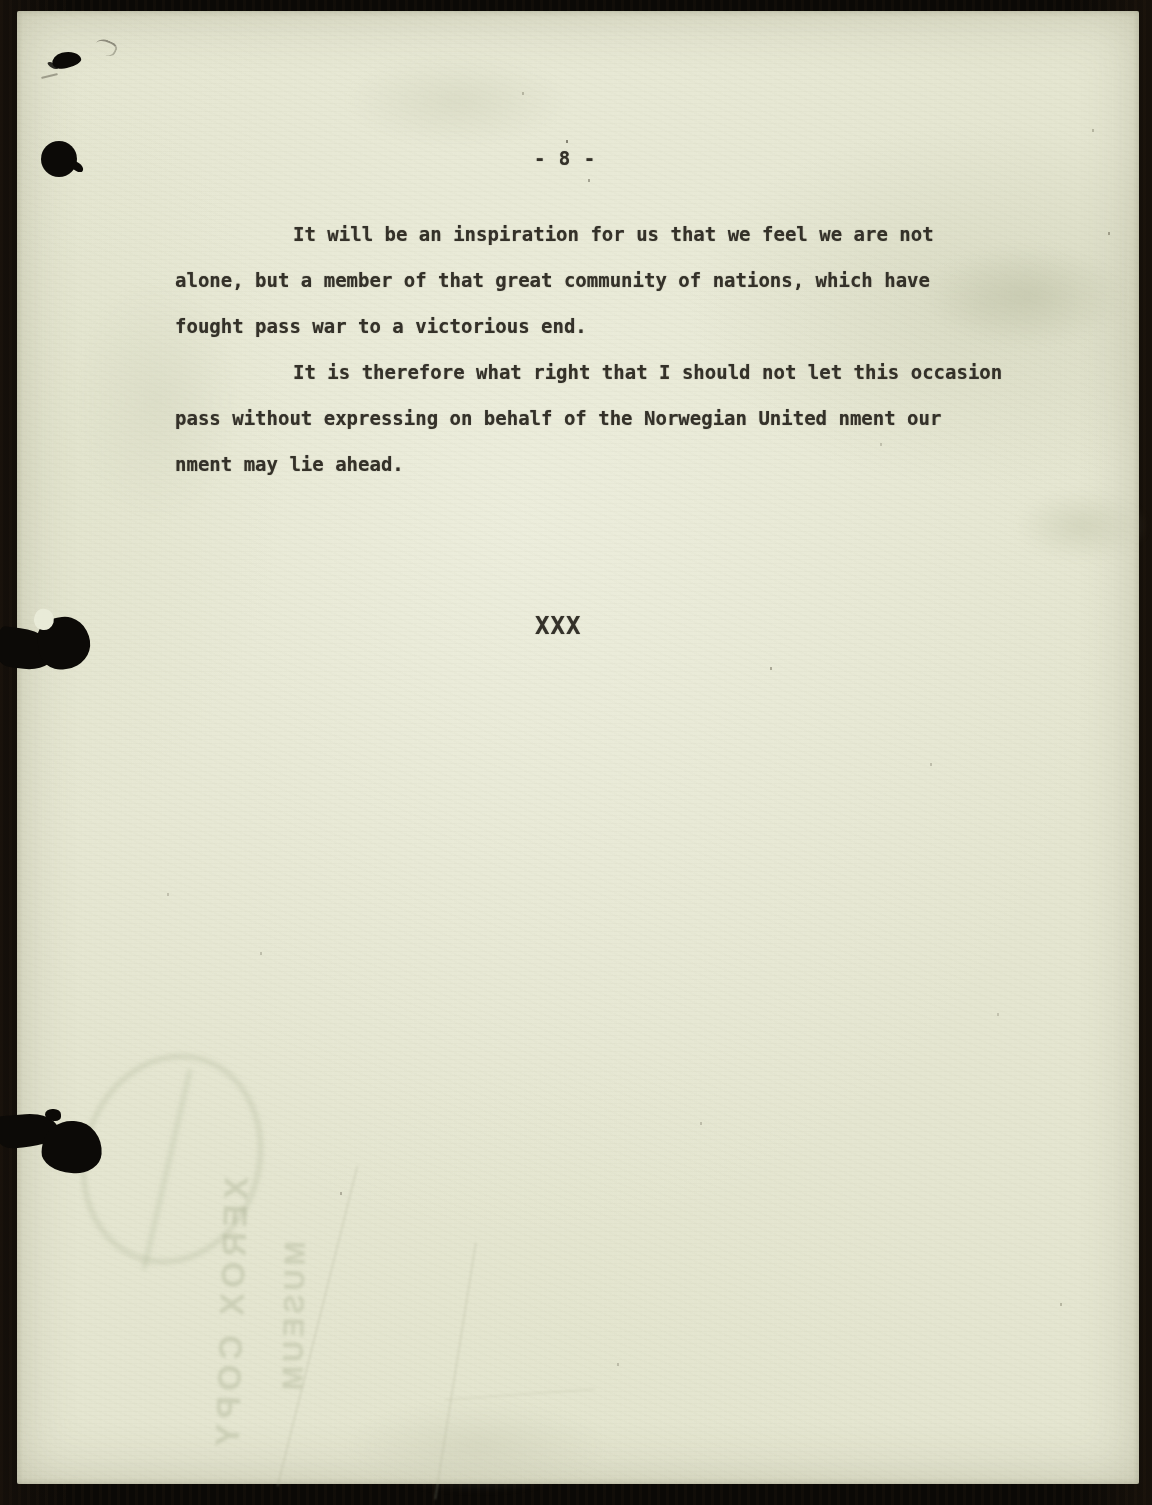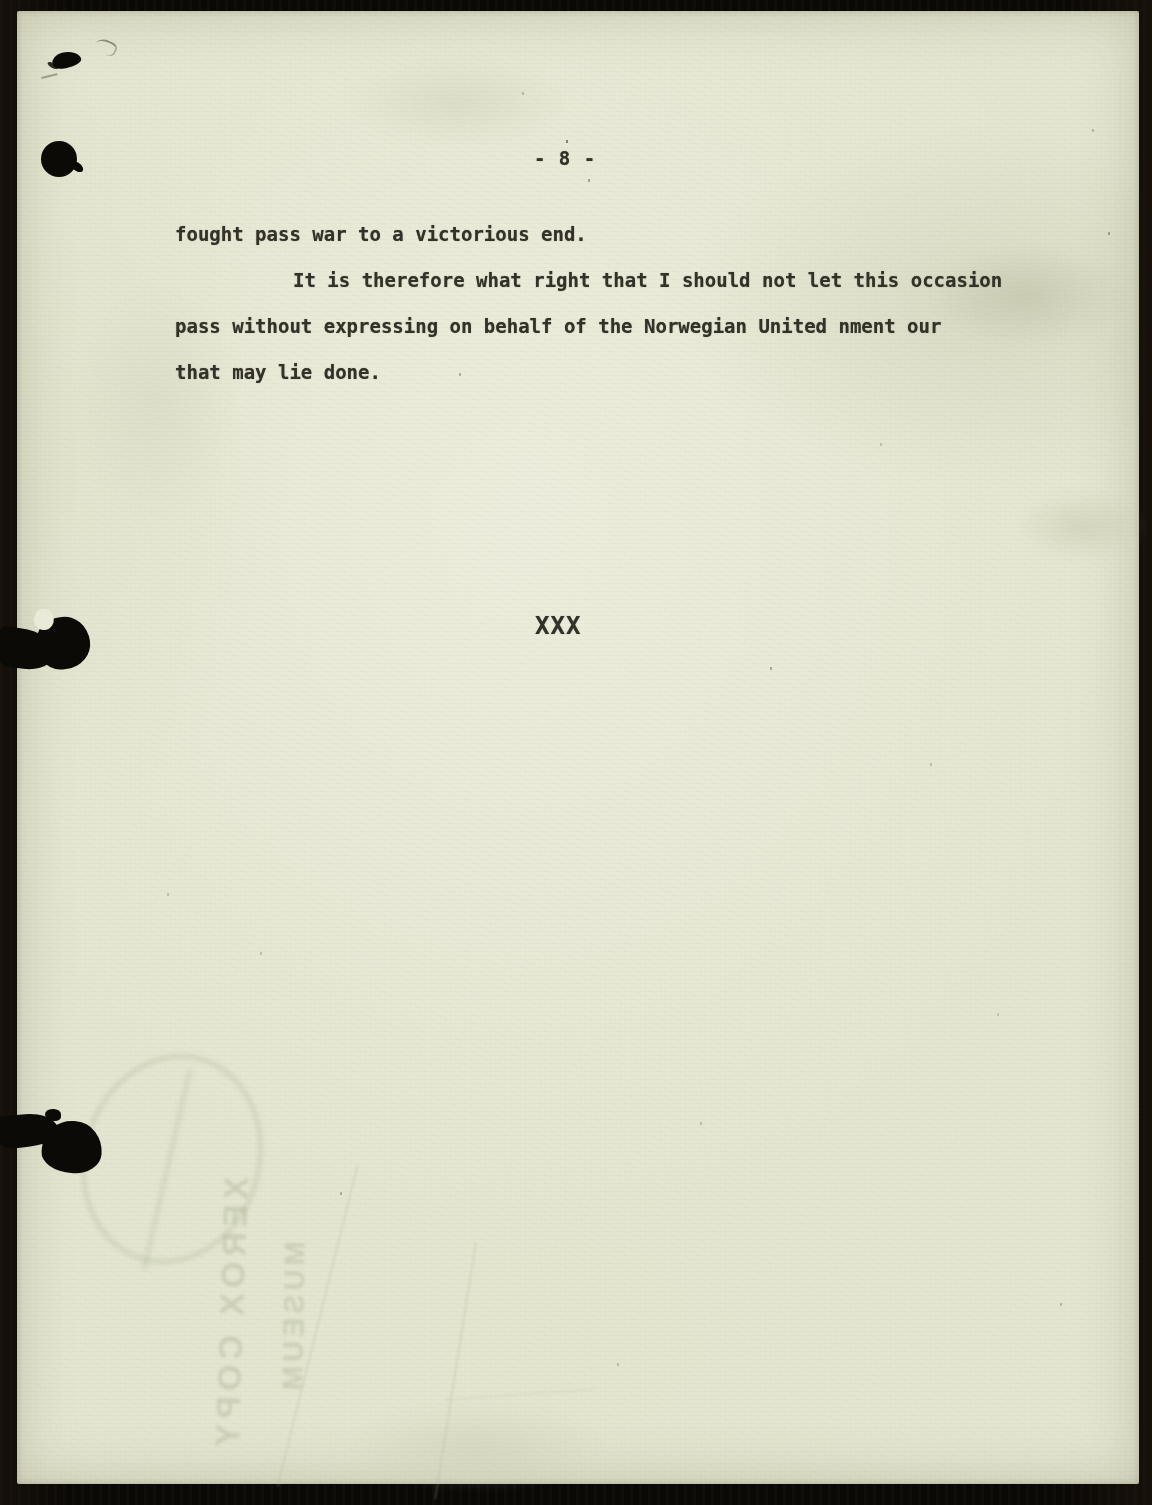--- a/index.html
+++ b/index.html
@@ -214,24 +214,26 @@
     <div class="stamp stamp-text stamp-text-a">XEROX COPY</div>
     <div class="stamp stamp-text stamp-text-b">MUSEUM</div>
 
     <div class="crease crease-1"></div>
     <div class="crease crease-2"></div>
     <div class="crease crease-3"></div>
 
     <div class="typewriter page-number">- 8 -</div>
 
     <div class="typewriter body-text">
+      <div class="line indent">It will be an inspiration for us that we feel we are not</div>
+      <div class="line">alone, but a member of that great community of nations, which have</div>
       <div class="line">fought pass war to a victorious end.</div>
       <div class="line indent">It is therefore what right that I should not let this occasion</div>
       <div class="line">pass without expressing on behalf of the Norwegian United nment our</div>
-      <div class="line">that may lie done.</div>
+      <div class="line">nment may lie ahead.</div>
     </div>
 
     <div class="typewriter closing">XXX</div>
 
     <div class="hole tear-top-blob"></div>
     <div class="hole tear-top-tail"></div>
     <div class="scratch-a"></div>
     <div class="scratch-b"></div>
 
     <div class="hole punch-round"></div>

